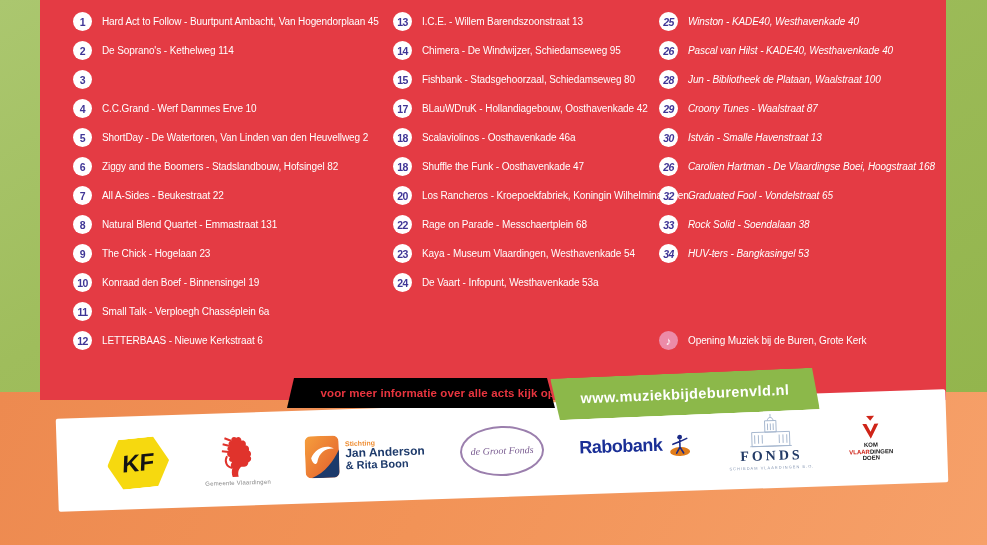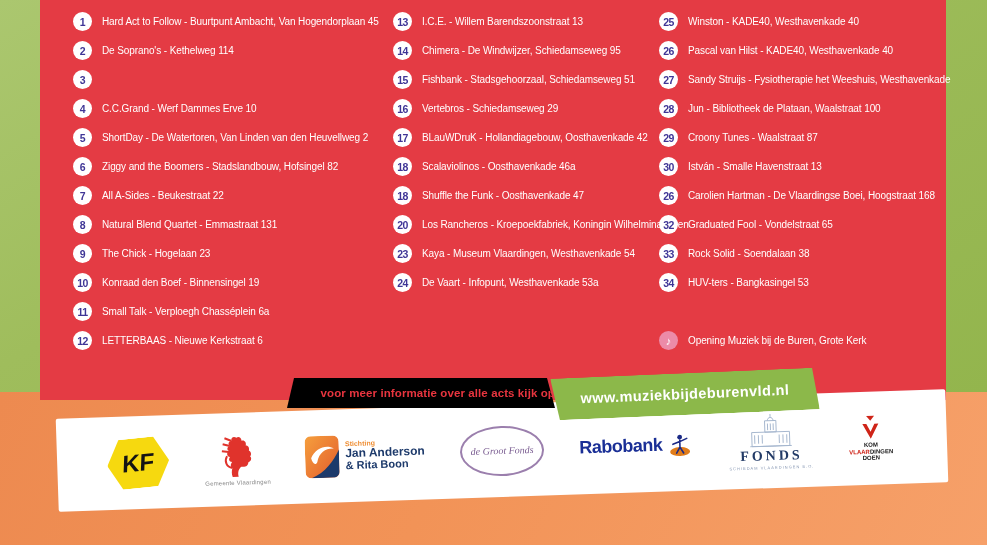--- a/index.html
+++ b/index.html
@@ -9,21 +9,21 @@
 
   
   .bg-green{position:absolute;left:0;top:0;width:987px;height:392px;
             background:linear-gradient(150deg,#abc76f 0%,#9fbd5c 38%,#93b54d 100%);}
   .bg-orange{position:absolute;left:0;top:392px;width:987px;height:153px;
              background:linear-gradient(115deg,#ed8a50 0%,#f29357 45%,#f6a069 100%);}
   .red-panel{position:absolute;left:40px;top:0;width:906px;height:400px;background:#e43b44;}
 
   
   .acts-col{position:absolute;top:7px;}
-  .col-1{left:73px;} .col-2{left:393px;} .col-3{left:659px;}
+  .col-1{left:73px;} .col-2{left:393px;} .col-3{left:659px;font-style:italic;}
   .act-row{height:29px;display:flex;align-items:center;gap:10px;white-space:nowrap;}
   .badge{flex:0 0 auto;width:19px;height:19px;border-radius:50%;background:#ffffff;
          color:#3f3596;font-size:10.5px;font-weight:bold;display:flex;
          align-items:center;justify-content:center;letter-spacing:-0.5px;}
   .act-label{color:#ffffff;font-size:10px;letter-spacing:-0.1px;}
 
   .opening-row{position:absolute;left:659px;top:326px;height:29px;display:flex;
                align-items:center;gap:10px;white-space:nowrap;}
   .music-badge{width:19px;height:19px;border-radius:50%;background:#ec8ba8;color:#fff;
                font-size:11px;display:flex;align-items:center;justify-content:center;}
@@ -135,63 +135,59 @@
       <div class="act-row">
     <span class="badge">13</span>
     <span class="act-label">I.C.E. - Willem Barendszoonstraat 13</span>
   </div>
       <div class="act-row">
     <span class="badge">14</span>
     <span class="act-label">Chimera - De Windwijzer, Schiedamseweg 95</span>
   </div>
       <div class="act-row">
     <span class="badge">15</span>
-    <span class="act-label">Fishbank - Stadsgehoorzaal, Schiedamseweg 51</span>
-  </div>
-      <div class="act-row">
-    <span class="badge">16</span>
-    <span class="act-label">Vertebros - Schiedamseweg 29</span>
+    <span class="act-label">Fishbank - Stadsgehoorzaal, Schiedamseweg 80</span>
   </div>
       <div class="act-row">
     <span class="badge">17</span>
     <span class="act-label">BLauWDruK - Hollandiagebouw, Oosthavenkade 42</span>
   </div>
       <div class="act-row">
     <span class="badge">18</span>
     <span class="act-label">Scalaviolinos - Oosthavenkade 46a</span>
   </div>
       <div class="act-row">
     <span class="badge">18</span>
     <span class="act-label">Shuffle the Funk - Oosthavenkade 47</span>
   </div>
       <div class="act-row">
     <span class="badge">20</span>
     <span class="act-label">Los Rancheros - Kroepoekfabriek, Koningin Wilhelminahaven</span>
   </div>
       <div class="act-row">
+    <span class="badge">22</span>
+    <span class="act-label">Rage on Parade - Messchaertplein 68</span>
+  </div>
+      <div class="act-row">
     <span class="badge">23</span>
     <span class="act-label">Kaya - Museum Vlaardingen, Westhavenkade 54</span>
   </div>
       <div class="act-row">
     <span class="badge">24</span>
     <span class="act-label">De Vaart - Infopunt, Westhavenkade 53a</span>
   </div>
     </div>
   <div class="acts-col col-3">
       <div class="act-row">
     <span class="badge">25</span>
     <span class="act-label">Winston - KADE40, Westhavenkade 40</span>
   </div>
       <div class="act-row">
     <span class="badge">26</span>
     <span class="act-label">Pascal van Hilst - KADE40, Westhavenkade 40</span>
-  </div>
-      <div class="act-row">
-    <span class="badge">27</span>
-    <span class="act-label">Sandy Struijs - Fysiotherapie het Weeshuis, Westhavenkade</span>
   </div>
       <div class="act-row">
     <span class="badge">28</span>
     <span class="act-label">Jun - Bibliotheek de Plataan, Waalstraat 100</span>
   </div>
       <div class="act-row">
     <span class="badge">29</span>
     <span class="act-label">Croony Tunes - Waalstraat 87</span>
   </div>
       <div class="act-row">

